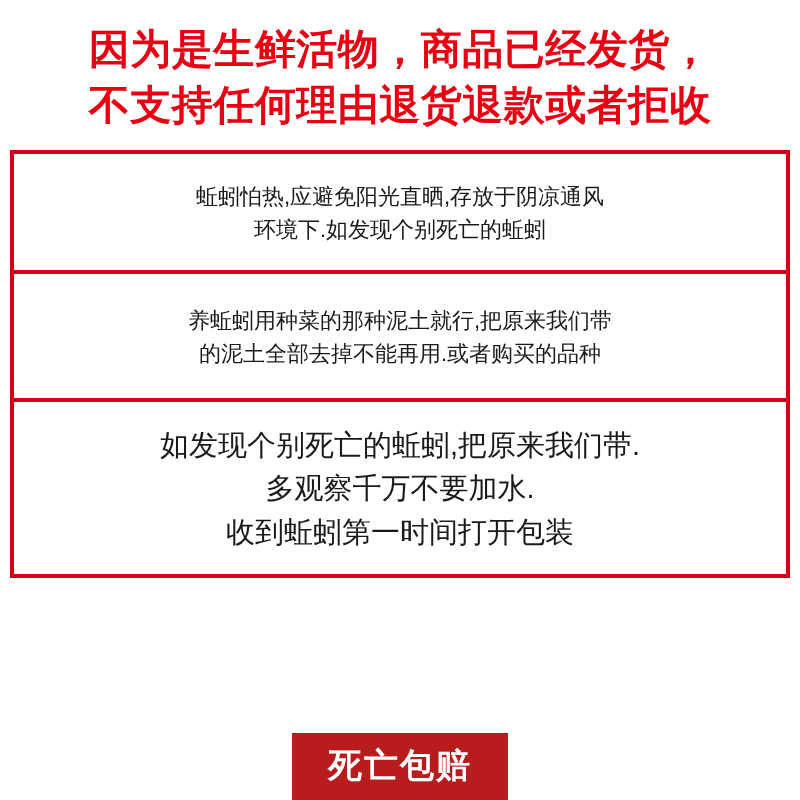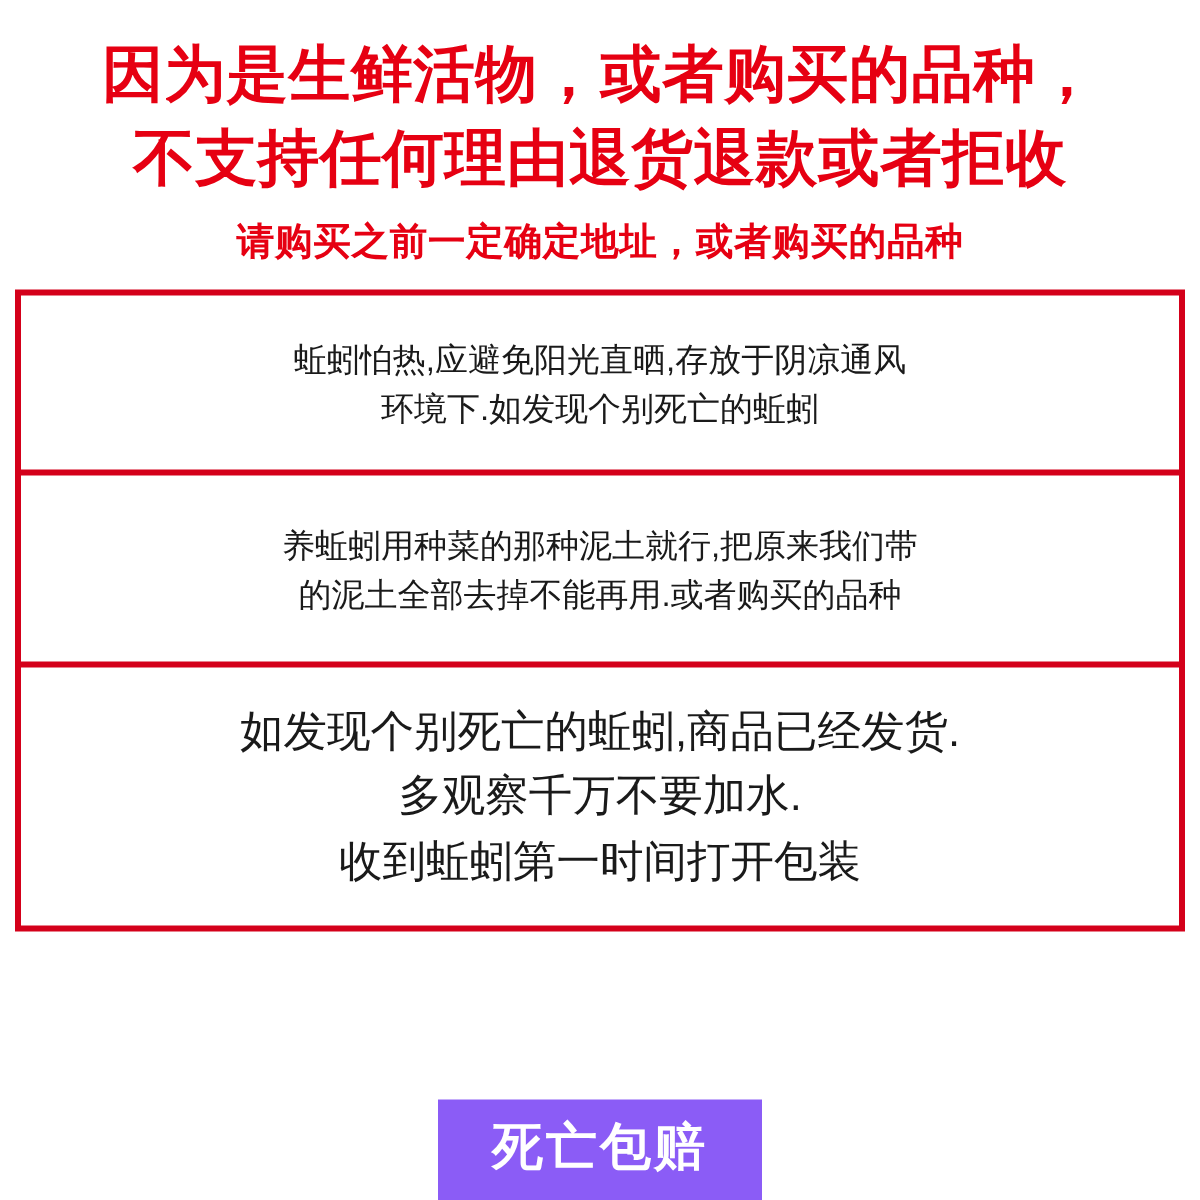--- a/index.html
+++ b/index.html
@@ -75,56 +75,55 @@
     position: absolute;
     left: 0;
     right: 0;
     bottom: 0;
     display: flex;
     justify-content: center;
     align-items: flex-end;
     height: 86px;
   }
   .footer-banner {
-    background: #8b5cf6;
+    background: #b91c1c;
     color: #ffffff;
     font-size: 34px;
     font-weight: bold;
     letter-spacing: 2px;
     padding: 14px 36px 16px 36px;
     line-height: 1.1;
     white-space: nowrap;
   }
 </style>
 </head>
 <body>
 
 <div class="page">
 
   <div class="headline">
-    <div class="headline-line">因为是生鲜活物，或者购买的品种，</div>
+    <div class="headline-line">因为是生鲜活物，商品已经发货，</div>
     <div class="headline-line">不支持任何理由退货退款或者拒收</div>
   </div>
 
-  <div class="subhead">请购买之前一定确定地址，或者购买的品种</div>
 
   <div class="notes">
 
     <div class="note note--1">
       <span class="note-line">蚯蚓怕热,应避免阳光直晒,存放于阴凉通风</span>
       <span class="note-line">环境下.如发现个别死亡的蚯蚓</span>
     </div>
 
     <div class="note note--2">
       <span class="note-line">养蚯蚓用种菜的那种泥土就行,把原来我们带</span>
       <span class="note-line">的泥土全部去掉不能再用.或者购买的品种</span>
     </div>
 
     <div class="note note--3">
-      <span class="note-line">如发现个别死亡的蚯蚓,商品已经发货.</span>
+      <span class="note-line">如发现个别死亡的蚯蚓,把原来我们带.</span>
       <span class="note-line">多观察千万不要加水.</span>
       <span class="note-line">收到蚯蚓第一时间打开包装</span>
     </div>
 
   </div>
 
   <div class="footer">
     <div class="footer-banner">死亡包赔</div>
   </div>
 

